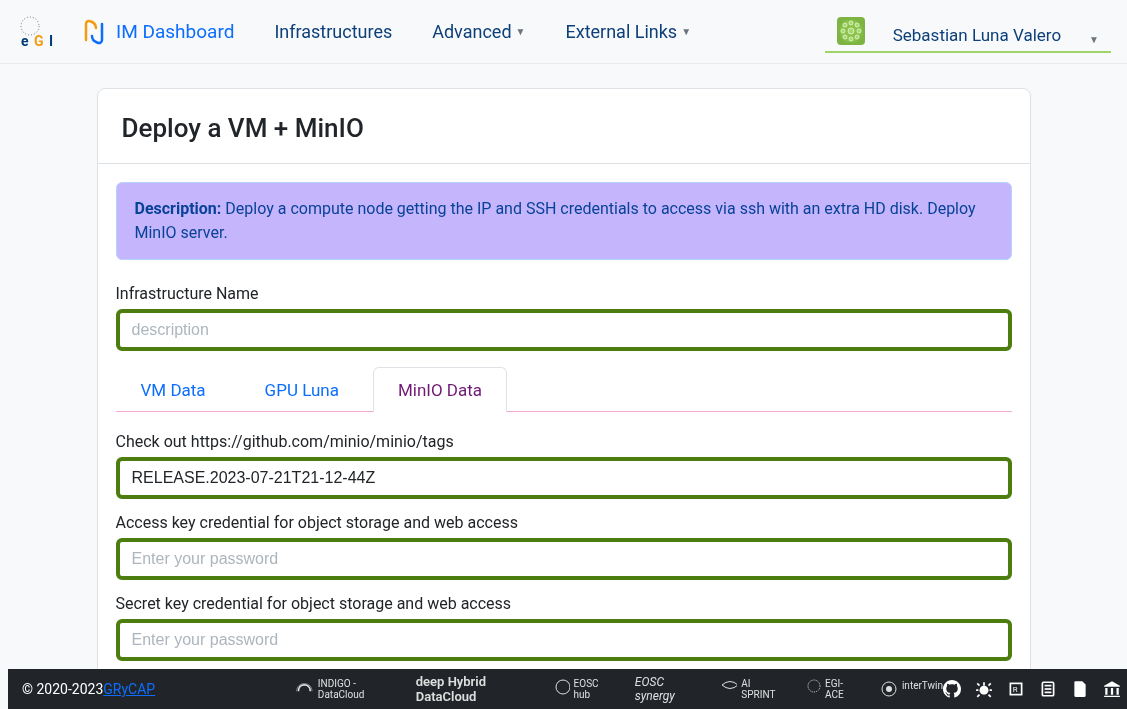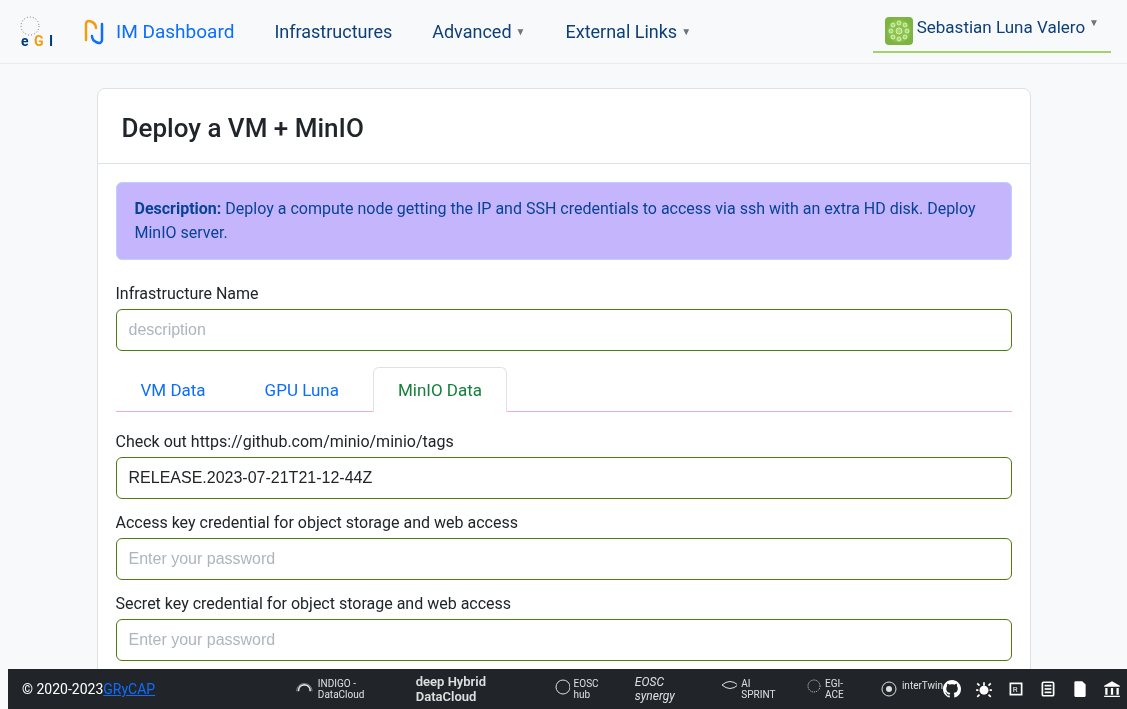--- a/index.html
+++ b/index.html
@@ -52,22 +52,22 @@
       display: flex;
       align-items: center;
       gap: 4px;
     }
     .dropdown-caret {
       font-size: 10px;
       color: #6c757d;
     }
     .user-area {
       display: flex;
-      align-items: flex-start;
-      gap: 4px;
+      align-items: flex-end;
+      gap: 28px;
       padding: 6px 12px;
       border-bottom: 2px solid #a0d468;
       cursor: pointer;
     }
     .avatar {
       width: 28px; height: 28px;
       border-radius: 4px;
       background: radial-gradient(circle, #8bc34a 30%, #7cb342 70%);
       display:flex; align-items:center; justify-content:center;
     }
@@ -109,21 +109,21 @@
     .alert-info b { color:#084298; }
     .form-label {
       font-size: 16px;
       color: #212529;
       display:block;
       margin-bottom: 6px;
     }
     .form-control {
       width: 100%;
       height: 42px;
-      border: 1px solid #4d7c0f;
+      border: 4px solid #4d7c0f;
       border-radius: 6px;
       padding: 12px 12px;
       font-size: 16px;
       color: #212529;
       background: #fff;
     }
     .form-control::placeholder { color: #adb5bd; }
     .form-group { margin-bottom: 14px; }
     
     .tabs {
@@ -137,21 +137,21 @@
       font-size: 17px;
       color: #0d6efd;
       cursor: pointer;
       border: 1px solid transparent;
       border-bottom: none;
       margin-bottom: -1px;
       border-top-left-radius: 6px;
       border-top-right-radius: 6px;
     }
     .tab.active {
-      color: #15803d;
+      color: #701a75;
       background: #fff;
       border-color: #dee2e6 #dee2e6 #fff;
     }
     
     .footer {
       position: absolute;
       bottom: 0;
       left: 8px;
       width: 100%;
       height: 40px;

